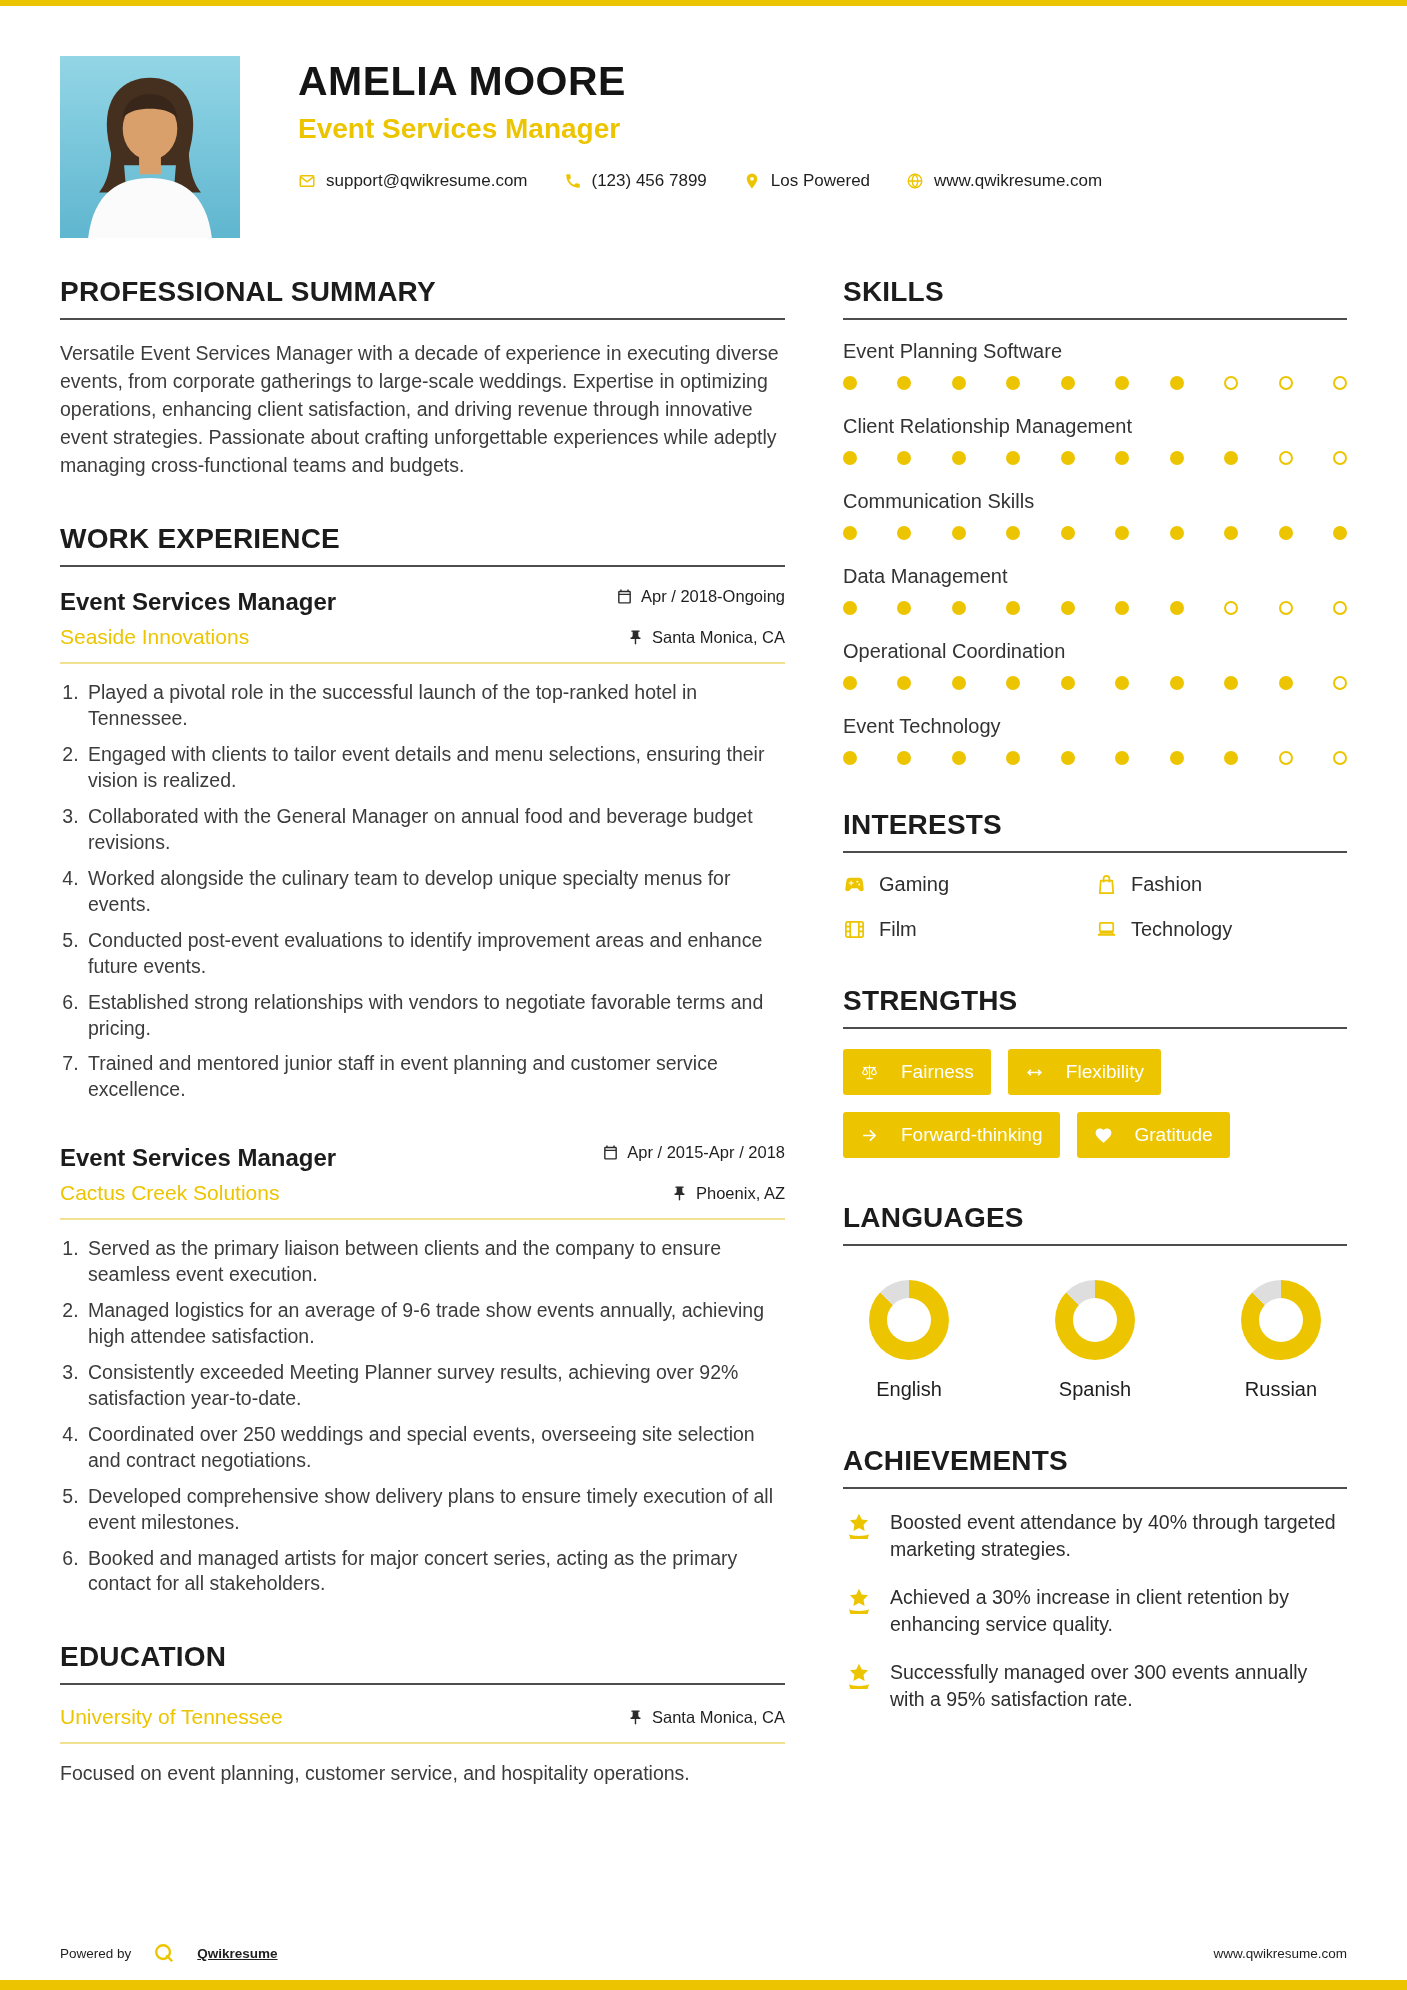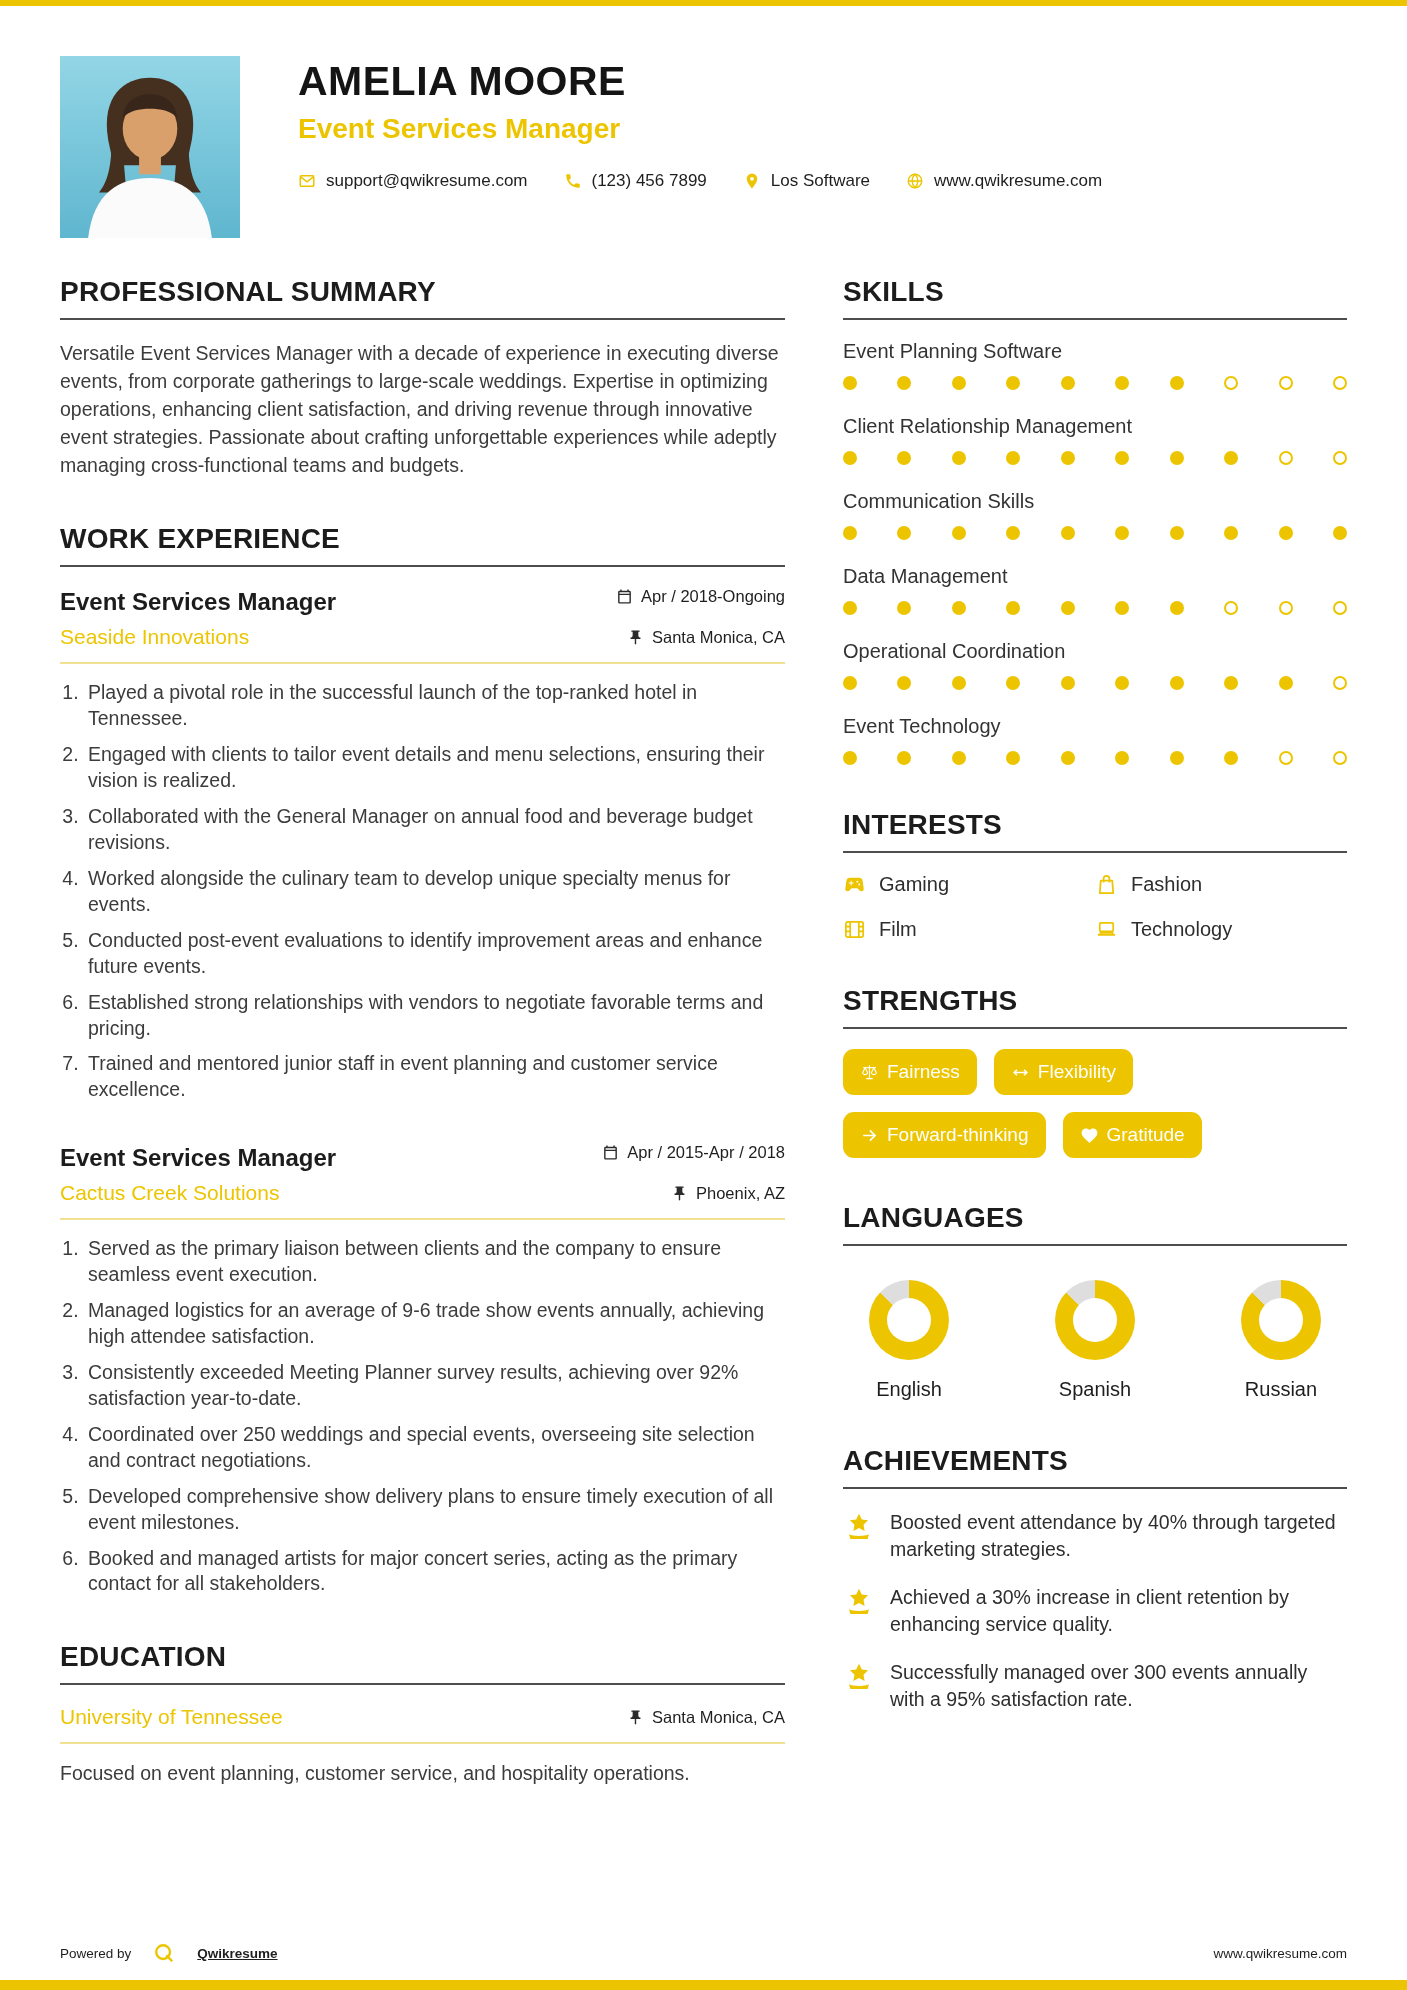--- a/index.html
+++ b/index.html
@@ -58,21 +58,21 @@
   .dot.filled{background:var(--accent);}
 
   
   .interests-grid{display:grid;grid-template-columns:1fr 1fr;row-gap:22px;font-size:20px;color:#2e2e2e;}
   .interest{display:flex;align-items:center;gap:13px;}
   .interest .ic{color:var(--accent);display:inline-flex;}
   .interest svg{width:23px;height:23px;}
 
   
   .badges{display:flex;flex-wrap:wrap;gap:17px;}
-  .badge{display:inline-flex;align-items:center;gap:8px;background:var(--accent);color:#fff;font-size:19px;padding:12px 17px;border-radius:11px;}
+  .badge{display:inline-flex;align-items:center;gap:22px;background:var(--accent);color:#fff;font-size:19px;padding:12px 17px;border-radius:3px;}
   .badge .ic{display:inline-flex;color:#fff;}
   .badge svg{width:19px;height:19px;}
 
   
   .langs{display:flex;justify-content:space-between;padding:14px 26px 0;}
   .lang{display:flex;flex-direction:column;align-items:center;gap:18px;}
   .donut{width:80px;height:80px;border-radius:50%;position:relative;}
   .donut .hole{position:absolute;inset:18px;border-radius:50%;background:#fff;}
   .lang-name{font-size:20px;color:#1e1e1e;}
 
@@ -128,21 +128,21 @@
               </svg>
           </span>
           <span>(123) 456 7899</span>
         </span>
         <span class="contact-item">
           <span class="ic">
             <svg viewBox="0 0 24 24" fill="currentColor">
                 <path d="M12 2a7 7 0 00-7 7c0 5.25 7 13 7 13s7-7.75 7-13a7 7 0 00-7-7zm0 9.5a2.5 2.5 0 110-5 2.5 2.5 0 010 5z"></path>
               </svg>
           </span>
-          <span>Los Software</span>
+          <span>Los Powered</span>
         </span>
         <span class="contact-item">
           <span class="ic">
             <svg viewBox="0 0 24 24" fill="none" stroke="currentColor" stroke-width="1.8">
                 <circle cx="12" cy="12" r="9"></circle>
                 <path d="M3 12h18M12 3c2.5 2.4 3.8 5.6 3.8 9s-1.3 6.6-3.8 9c-2.5-2.4-3.8-5.6-3.8-9S9.5 5.4 12 3z"></path>
               </svg>
           </span>
           <span>www.qwikresume.com</span>
         </span>

